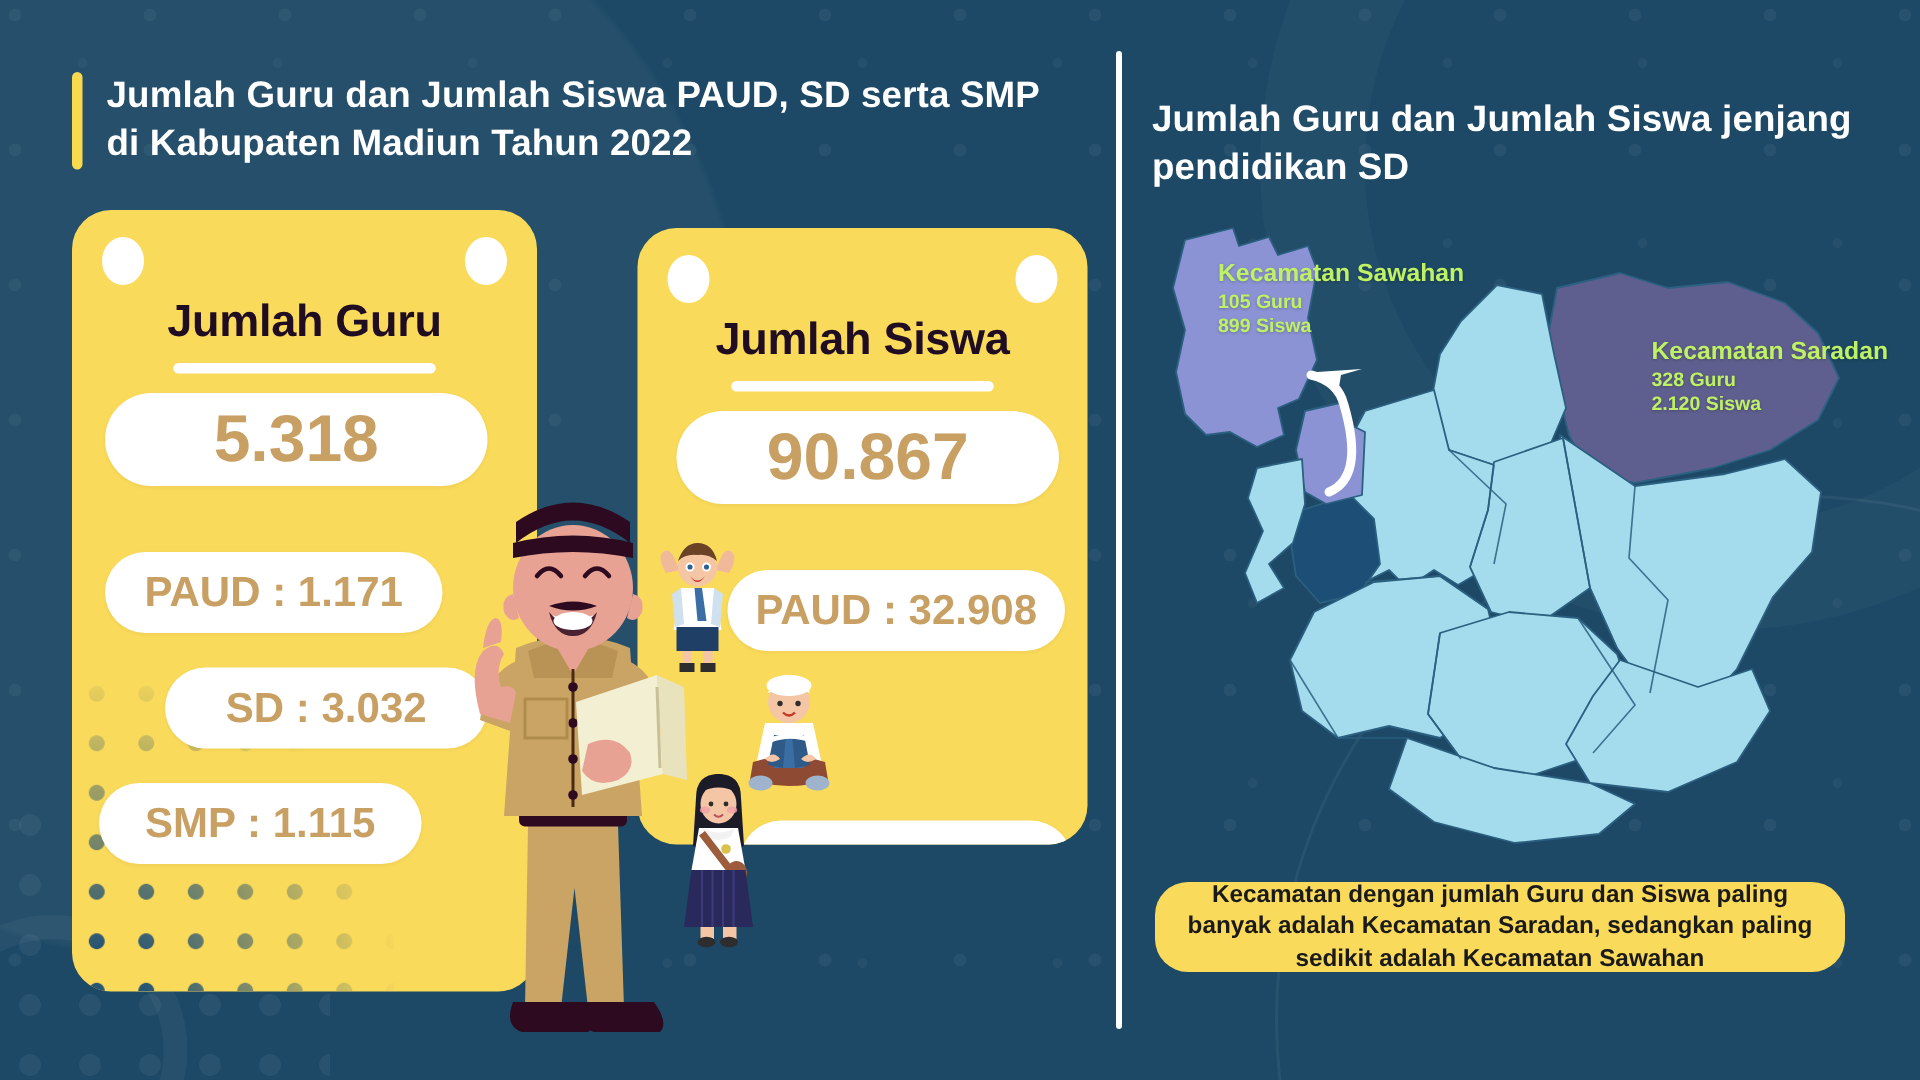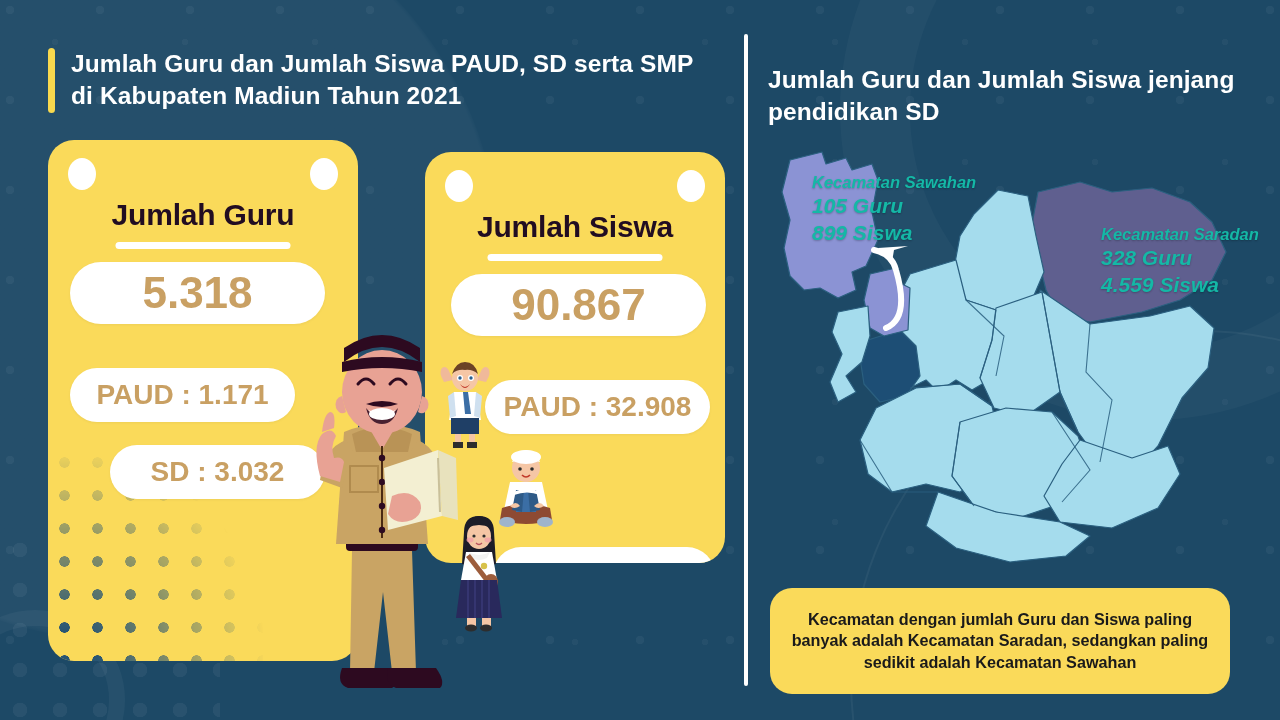--- a/index.html
+++ b/index.html
@@ -115,71 +115,71 @@
   #teacher{ left:280px; top:300px; width:200px; height:420px; z-index:5; }
   #kid-paud{ left:432px; top:358px; width:66px; height:92px; z-index:6; }
   #kid-sd{ left:488px; top:444px; width:76px; height:90px; z-index:6; }
   #kid-smp{ left:448px; top:512px; width:62px; height:120px; z-index:6; }
 
   
   #map-wrap{ position:absolute; left:760px; top:140px; width:500px; height:430px; }
   #map-svg{ width:100%; height:100%; display:block; }
 
   .map-label{
-    position:absolute; color:#14b8a6; font-weight:bold; line-height:1.27;
+    position:absolute; color:#bef264; font-weight:bold; line-height:1.27;
     text-shadow:0 1px 2px rgba(0,0,0,.25);
-    font-style:italic;
   }
   #label-sawahan{ left:812px; top:172px; font-size:16.5px; }
   #label-saradan{ left:1074px; top:224px; font-size:16.5px;margin-left:27px; }
   .map-label .lbl-name{ font-size:16.5px; }
-  .map-label .lbl-line{ font-size:21px; }
+  .map-label .lbl-line{ font-size:13px; }
 
   
   #footnote{
-    position:absolute; left:770px; top:588px; width:460px; height:106px;
+    position:absolute; left:770px; top:588px; width:460px; height:60px;
     background:#fada5a; border-radius:22px;
     display:flex; align-items:center; justify-content:center;
     text-align:center; padding:0 18px;
   }
   #footnote-text{
     font-size:16.2px; font-weight:bold; color:#1a1a1a; line-height:1.33;
   }
 </style>
 </head>
 <body>
 
 <div id="bg-texture"></div>
 <div id="bg-arc-1"></div>
 <div id="bg-arc-2"></div>
 <div id="bg-arc-3"></div>
 <div id="bg-dots-corner"></div>
 <div id="bg-ring-bl"></div>
 
 <div class="panel-header" id="header-left">
   <div class="accent-bar"></div>
-  <div class="panel-title">Jumlah Guru dan Jumlah Siswa PAUD, SD serta SMP di Kabupaten Madiun Tahun 2021</div>
+  <div class="panel-title">Jumlah Guru dan Jumlah Siswa PAUD, SD serta SMP di Kabupaten Madiun Tahun 2022</div>
 </div>
 
 <div class="panel-header" id="header-right">
   <div class="accent-bar"></div>
   <div class="panel-title">Jumlah Guru dan Jumlah Siswa jenjang pendidikan SD</div>
 </div>
 
 <div id="divider"></div>
 
 <div class="stat-card" id="card-guru">
   <div class="card-dots"></div>
   <div class="punch l"></div>
   <div class="punch r"></div>
   <div class="card-title">Jumlah Guru</div>
   <div class="card-underline"></div>
   <div class="pill big" id="guru-total">5.318</div>
   <div class="pill sub" id="guru-paud">PAUD : 1.171</div>
   <div class="pill sub" id="guru-sd">SD : 3.032</div>
+  <div class="pill sub" id="guru-smp">SMP : 1.115</div>
 </div>
 
 <div class="stat-card" id="card-siswa">
   <div class="punch l"></div>
   <div class="punch r"></div>
   <div class="card-title">Jumlah Siswa</div>
   <div class="card-underline"></div>
   <div class="pill big" id="siswa-total">90.867</div>
   <div class="pill sub" id="siswa-paud">PAUD : 32.908</div>
   <div class="pill sub" id="siswa-smp">SMP : 17.675</div>
@@ -347,18 +347,18 @@
 
 <div class="map-label" id="label-sawahan">
   <div class="lbl-name">Kecamatan Sawahan</div>
   <div class="lbl-line">105 Guru</div>
   <div class="lbl-line">899 Siswa</div>
 </div>
 
 <div class="map-label" id="label-saradan">
   <div class="lbl-name">Kecamatan Saradan</div>
   <div class="lbl-line">328 Guru</div>
-  <div class="lbl-line">4.559 Siswa</div>
+  <div class="lbl-line">2.120 Siswa</div>
 </div>
 
 <div id="footnote">
   <div id="footnote-text">Kecamatan dengan jumlah Guru dan Siswa paling banyak adalah Kecamatan Saradan, sedangkan paling sedikit adalah Kecamatan Sawahan</div>
 </div>
 
 </body></html>

